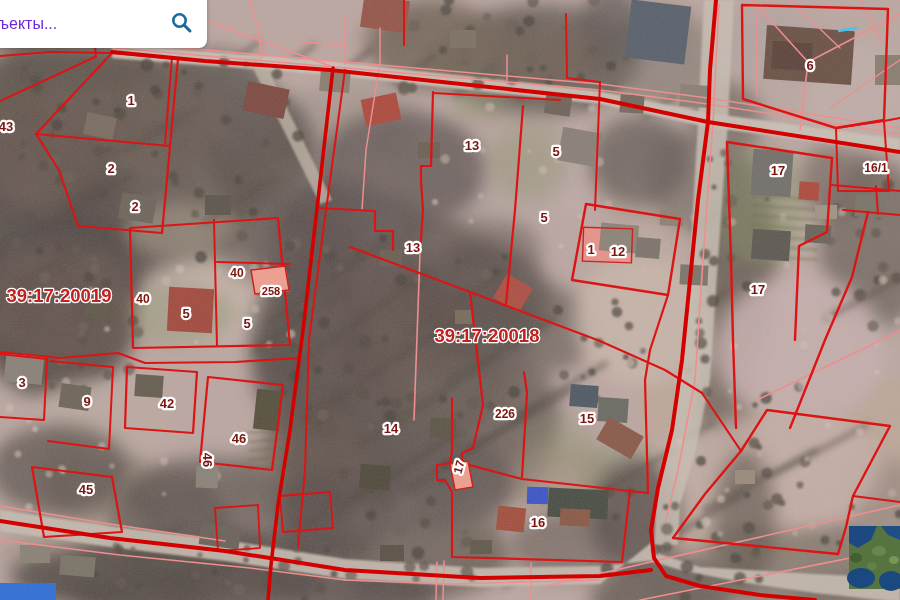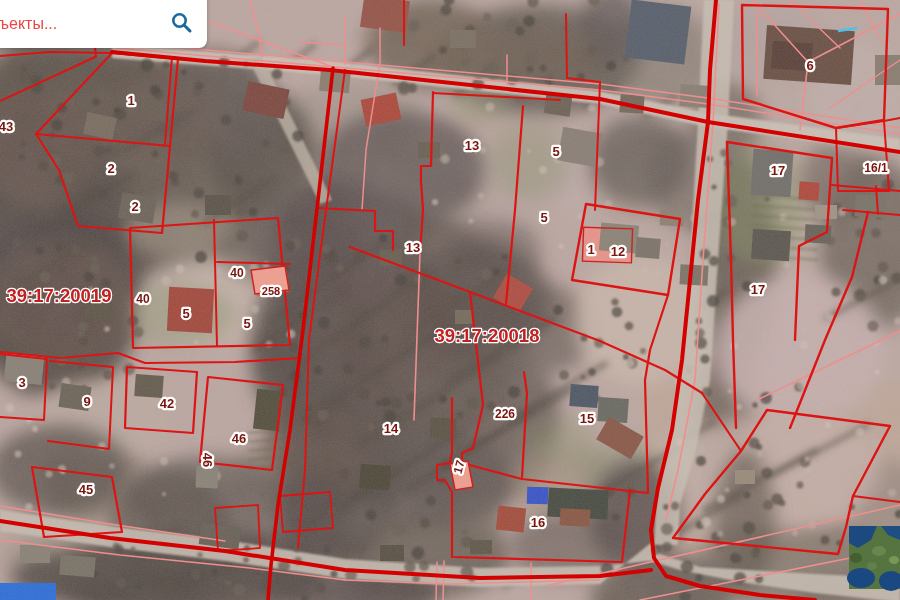--- a/index.html
+++ b/index.html
@@ -1,17 +1,17 @@
 <!DOCTYPE html>
 <html><head><meta charset="utf-8">
 <style>
 html,body{margin:0;padding:0;width:900px;height:600px;overflow:hidden;background:#bda8a3;font-family:"Liberation Sans",sans-serif;}
 #map{position:absolute;left:0;top:0;width:900px;height:600px;}
 #search{position:absolute;left:-14px;top:-8px;width:221px;height:56px;background:#ffffff;border-radius:8px;box-shadow:0 1px 4px rgba(0,0,0,0.3);}
-#search .ph{position:absolute;left:13px;top:23px;font-size:16px;color:#ef4444;}
+#search .ph{position:absolute;left:13px;top:23px;font-size:16px;color:#6d28d9;}
 #search svg{position:absolute;right:14px;top:19px;}
 </style></head>
 <body>
 <div id="map"><svg width="900" height="600" viewBox="0 0 900 600">
       <defs>
 <filter id="b8" x="-60%" y="-60%" width="220%" height="220%">
           <feGaussianBlur stdDeviation="9"></feGaussianBlur>
         </filter>
 <filter id="b5" x="-60%" y="-60%" width="220%" height="220%">
           <feGaussianBlur stdDeviation="5"></feGaussianBlur>

